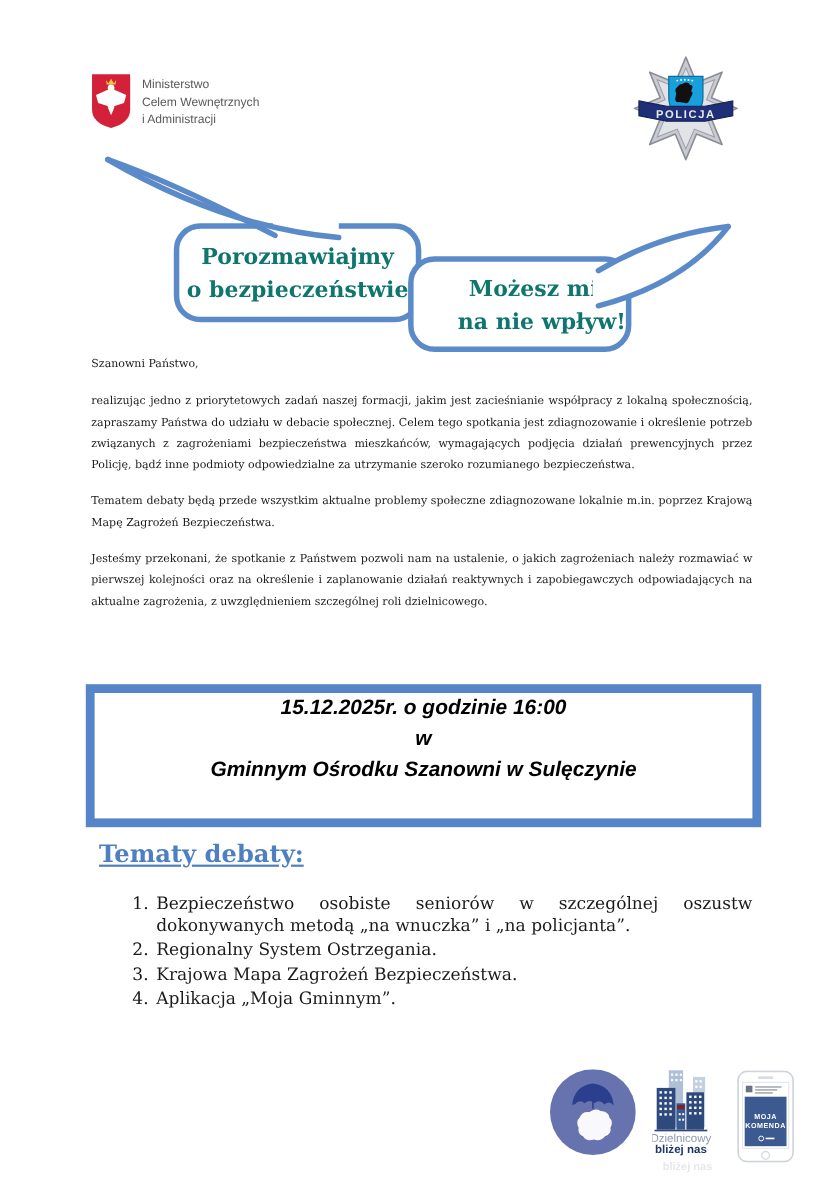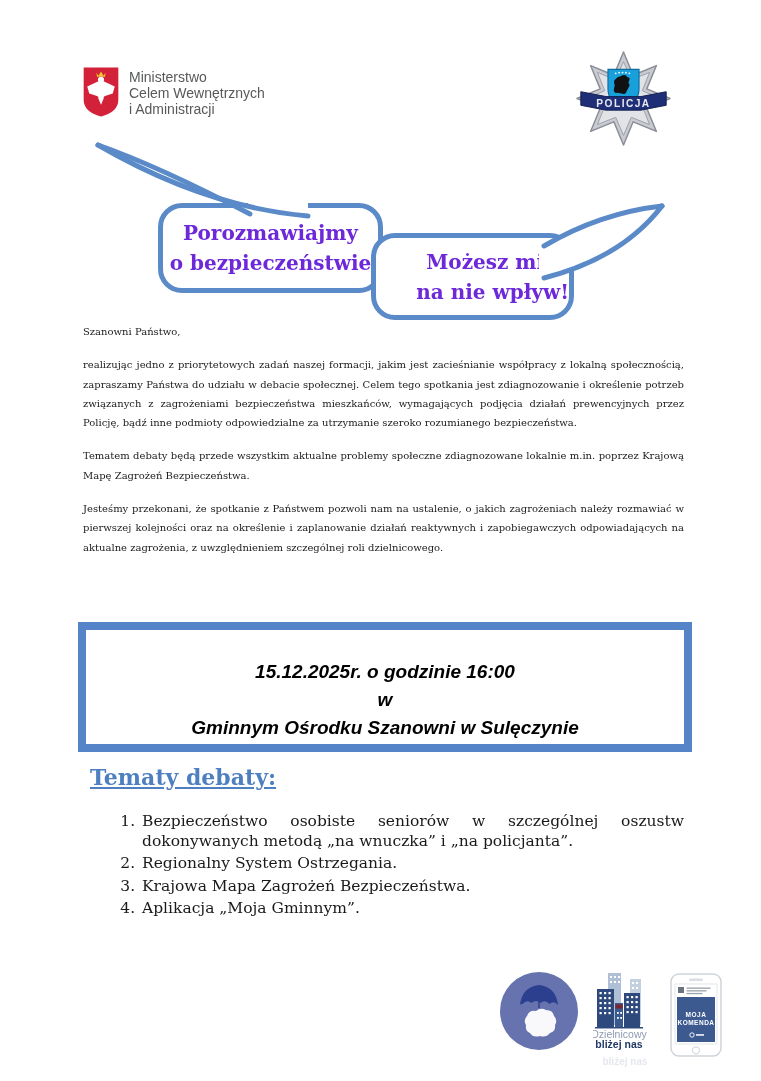--- a/index.html
+++ b/index.html
@@ -3,41 +3,41 @@
 <meta charset="utf-8">
 <style>
   html,body{margin:0;padding:0;background:#fff;}
   .page{position:relative;width:761px;height:1081px;background:#ffffff;overflow:hidden;
         font-family:"DejaVu Serif","Liberation Serif",serif;color:#1a1a1a;}
 
   
   .ministry{position:absolute;left:82px;top:66px;display:flex;align-items:flex-start;}
   .ministry svg{display:block;}
   .ministry-text{margin-left:9px;margin-top:3px;font-family:"Liberation Sans",sans-serif;
-        font-size:14px;line-height:16px;color:#58595b;}
+        font-size:11px;line-height:16px;color:#58595b;}
   .badge{position:absolute;left:575px;top:48px;}
 
   
   .bubble{position:absolute;background:#fff;border:5px solid #5b8ac9;border-radius:24px;
         display:flex;flex-direction:column;align-items:center;justify-content:center;
-        font-weight:bold;font-size:20px;line-height:30px;color:#6d28d9;text-align:center;z-index:3;}
+        font-weight:bold;font-size:20px;line-height:30px;color:#0f766e;text-align:center;z-index:3;}
   .bubble-left{left:158px;top:203px;width:215px;height:80px;z-index:2;}
   .bubble-right{left:371px;top:233px;width:193px;height:77px;z-index:4;align-items:flex-end;}
   .tails{position:absolute;left:0;top:0;width:761px;height:340px;z-index:5;pointer-events:none;}
 
   
   .letter{position:absolute;left:83px;top:322px;width:601px;font-size:10px;line-height:19.3px;}
   .letter p{margin:0 0 14px 0;text-align:justify;}
   .letter .salutation{text-align:left;}
 
   
   .event-box{position:absolute;left:78px;top:622px;width:614px;height:130px;box-sizing:border-box;
         border:8px solid #5585c8;background:#fff;text-align:center;
         font-family:"Liberation Sans","DejaVu Sans",sans-serif;font-weight:bold;font-style:italic;
-        font-size:19px;line-height:28px;color:#000;padding-top:28px;}
+        font-size:19px;line-height:28px;color:#000;padding-top:0;}
 
   
   .topics{position:absolute;left:83px;top:764px;width:601px;}
   .topics h2{margin:0 0 22px 7px;font-size:22px;line-height:26px;color:#4e7fc0;
         font-family:"DejaVu Serif","Liberation Serif",serif;text-decoration:underline;}
   .topics ol{margin:0;padding-left:57px;font-size:15.5px;line-height:19.5px;color:#1a1a1a;}
   .topics li{margin:0 0 3px 0;text-align:justify;padding-left:2px;}
 
   
   .logo-kmzb{position:absolute;left:500px;top:972px;}

